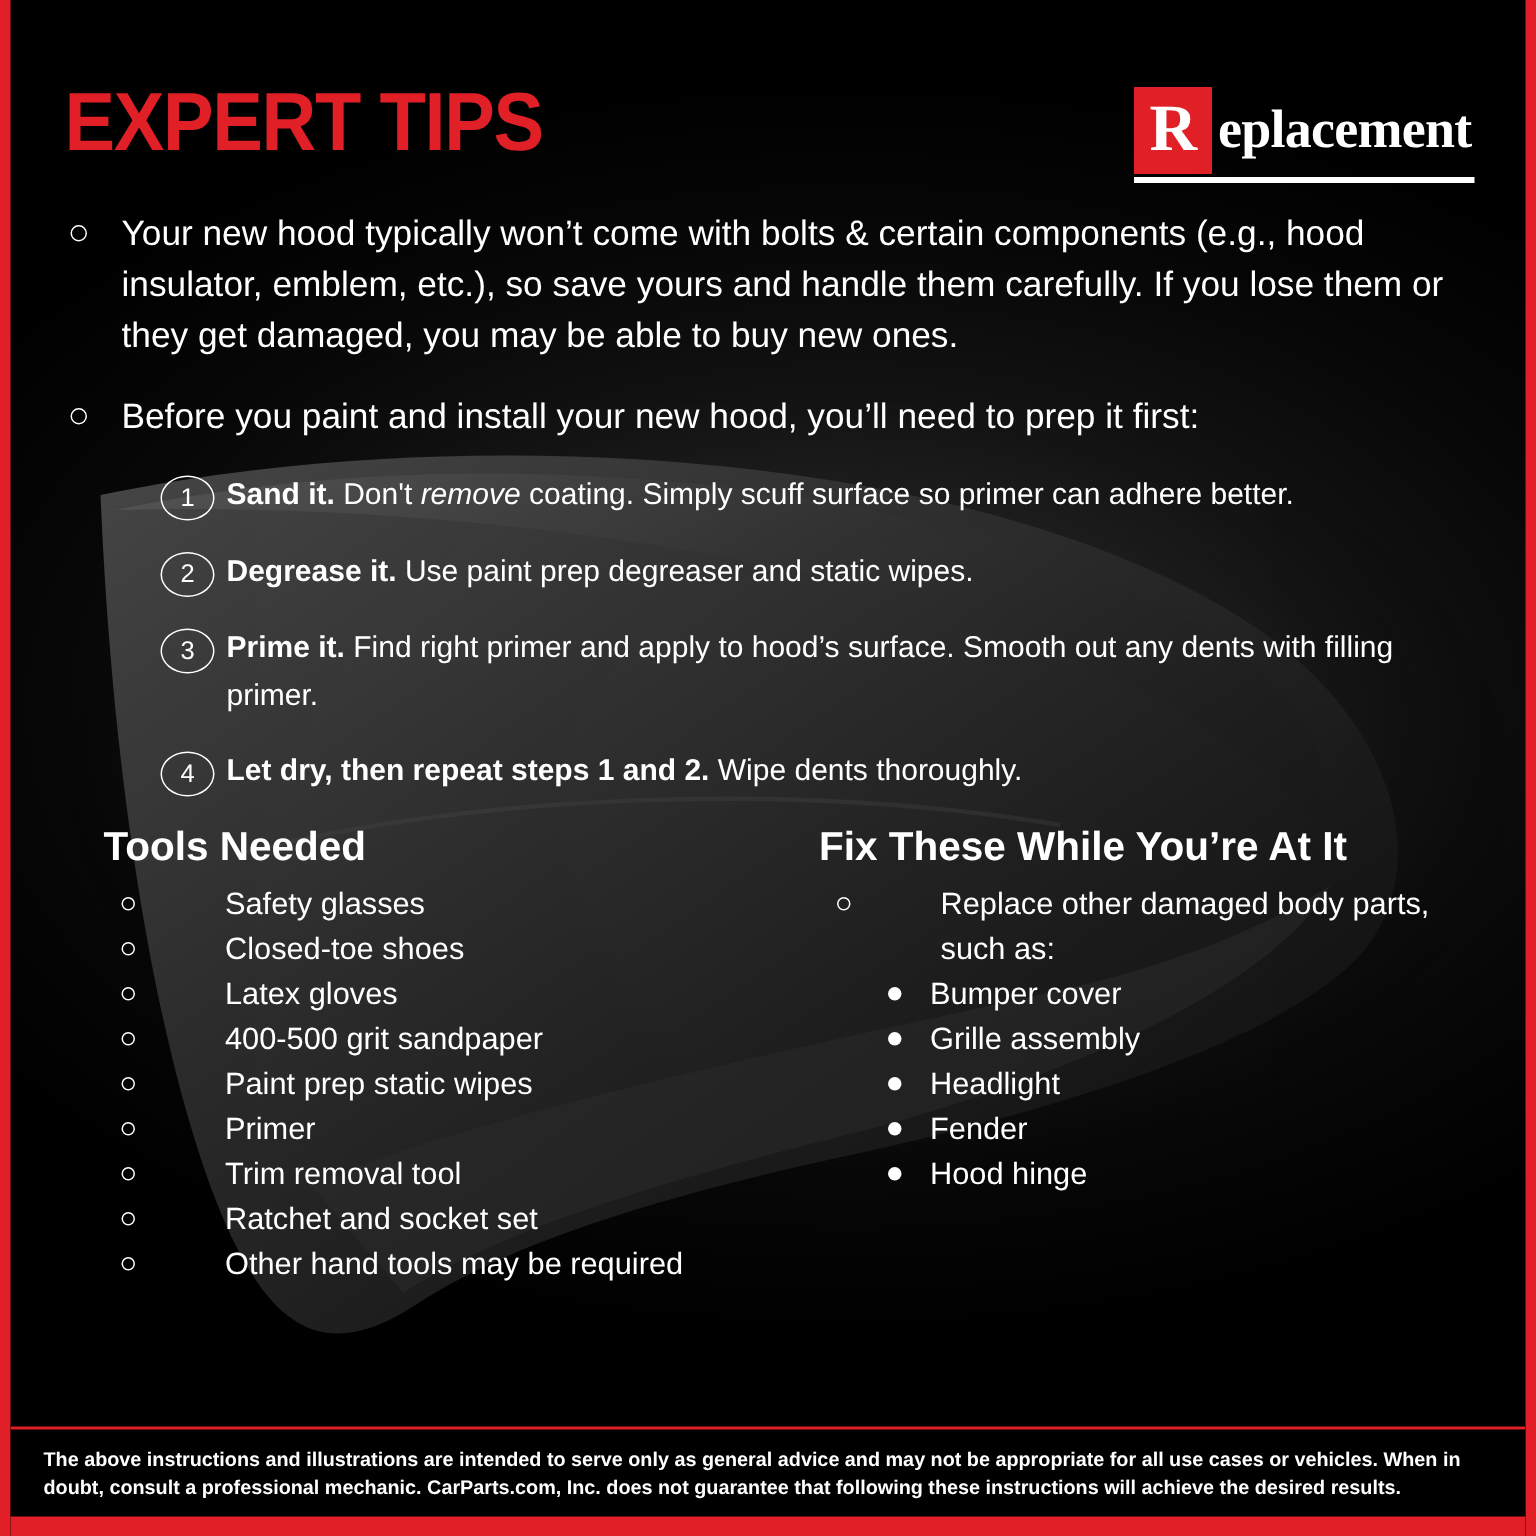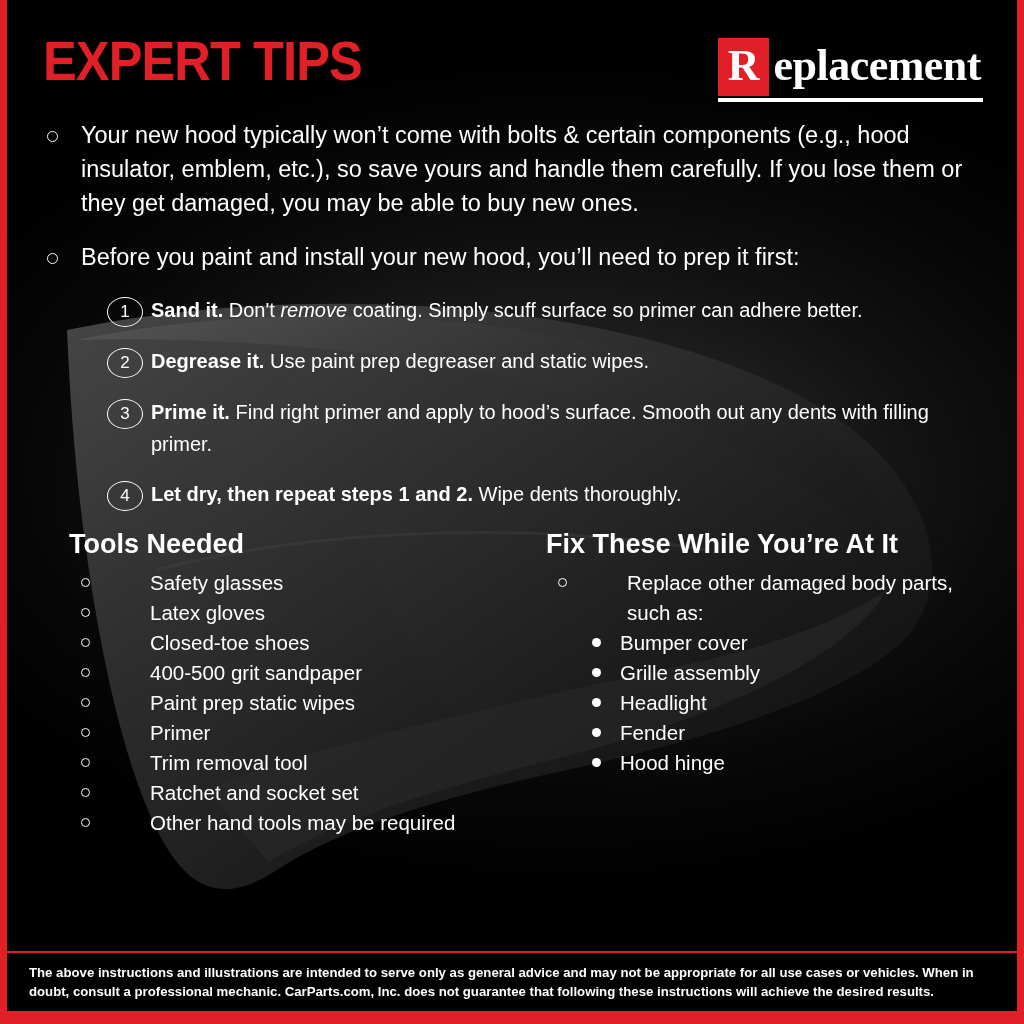--- a/index.html
+++ b/index.html
@@ -29,21 +29,21 @@
     pointer-events: none;
     z-index: 0;
     opacity: .95;
   }
 
   
   .header {
     display: flex;
     align-items: flex-start;
     justify-content: space-between;
-    padding: 34px 34px 0 36px;
+    padding: 54px 34px 0 36px;
     position: relative;
     z-index: 3;
   }
   .title {
     color: #e01f26;
     font-size: 55px;
     font-weight: bold;
     letter-spacing: -1px;
     line-height: 1;
     font-family: "Liberation Sans", sans-serif;
@@ -61,21 +61,21 @@
     background: #e01f26;
     color: #fff;
     font-weight: bold;
     font-size: 44px;
     line-height: 1;
     padding: 6px 10px 8px 10px;
     font-family: "Liberation Serif", serif;
   }
   .logo-word {
     color: #fff;
-    font-size: 44px;
+    font-size: 36px;
     font-weight: bold;
     line-height: 1;
     padding: 0 2px 2px 4px;
     letter-spacing: -0.5px;
     font-family: "Liberation Serif", serif;
   }
 
   
   .intro {
     margin: 16px 0 0 0;
@@ -297,27 +297,27 @@
         <li>
             <span class="mk">
               <i></i>
             </span>
             <span>Safety glasses</span>
           </li>
         <li>
             <span class="mk">
               <i></i>
             </span>
+            <span>Closed-toe shoes</span>
+          </li>
+        <li>
+            <span class="mk">
+              <i></i>
+            </span>
             <span>Latex gloves</span>
-          </li>
-        <li>
-            <span class="mk">
-              <i></i>
-            </span>
-            <span>Closed-toe shoes</span>
           </li>
         <li>
             <span class="mk">
               <i></i>
             </span>
             <span>400-500 grit sandpaper</span>
           </li>
         <li>
             <span class="mk">
               <i></i>

